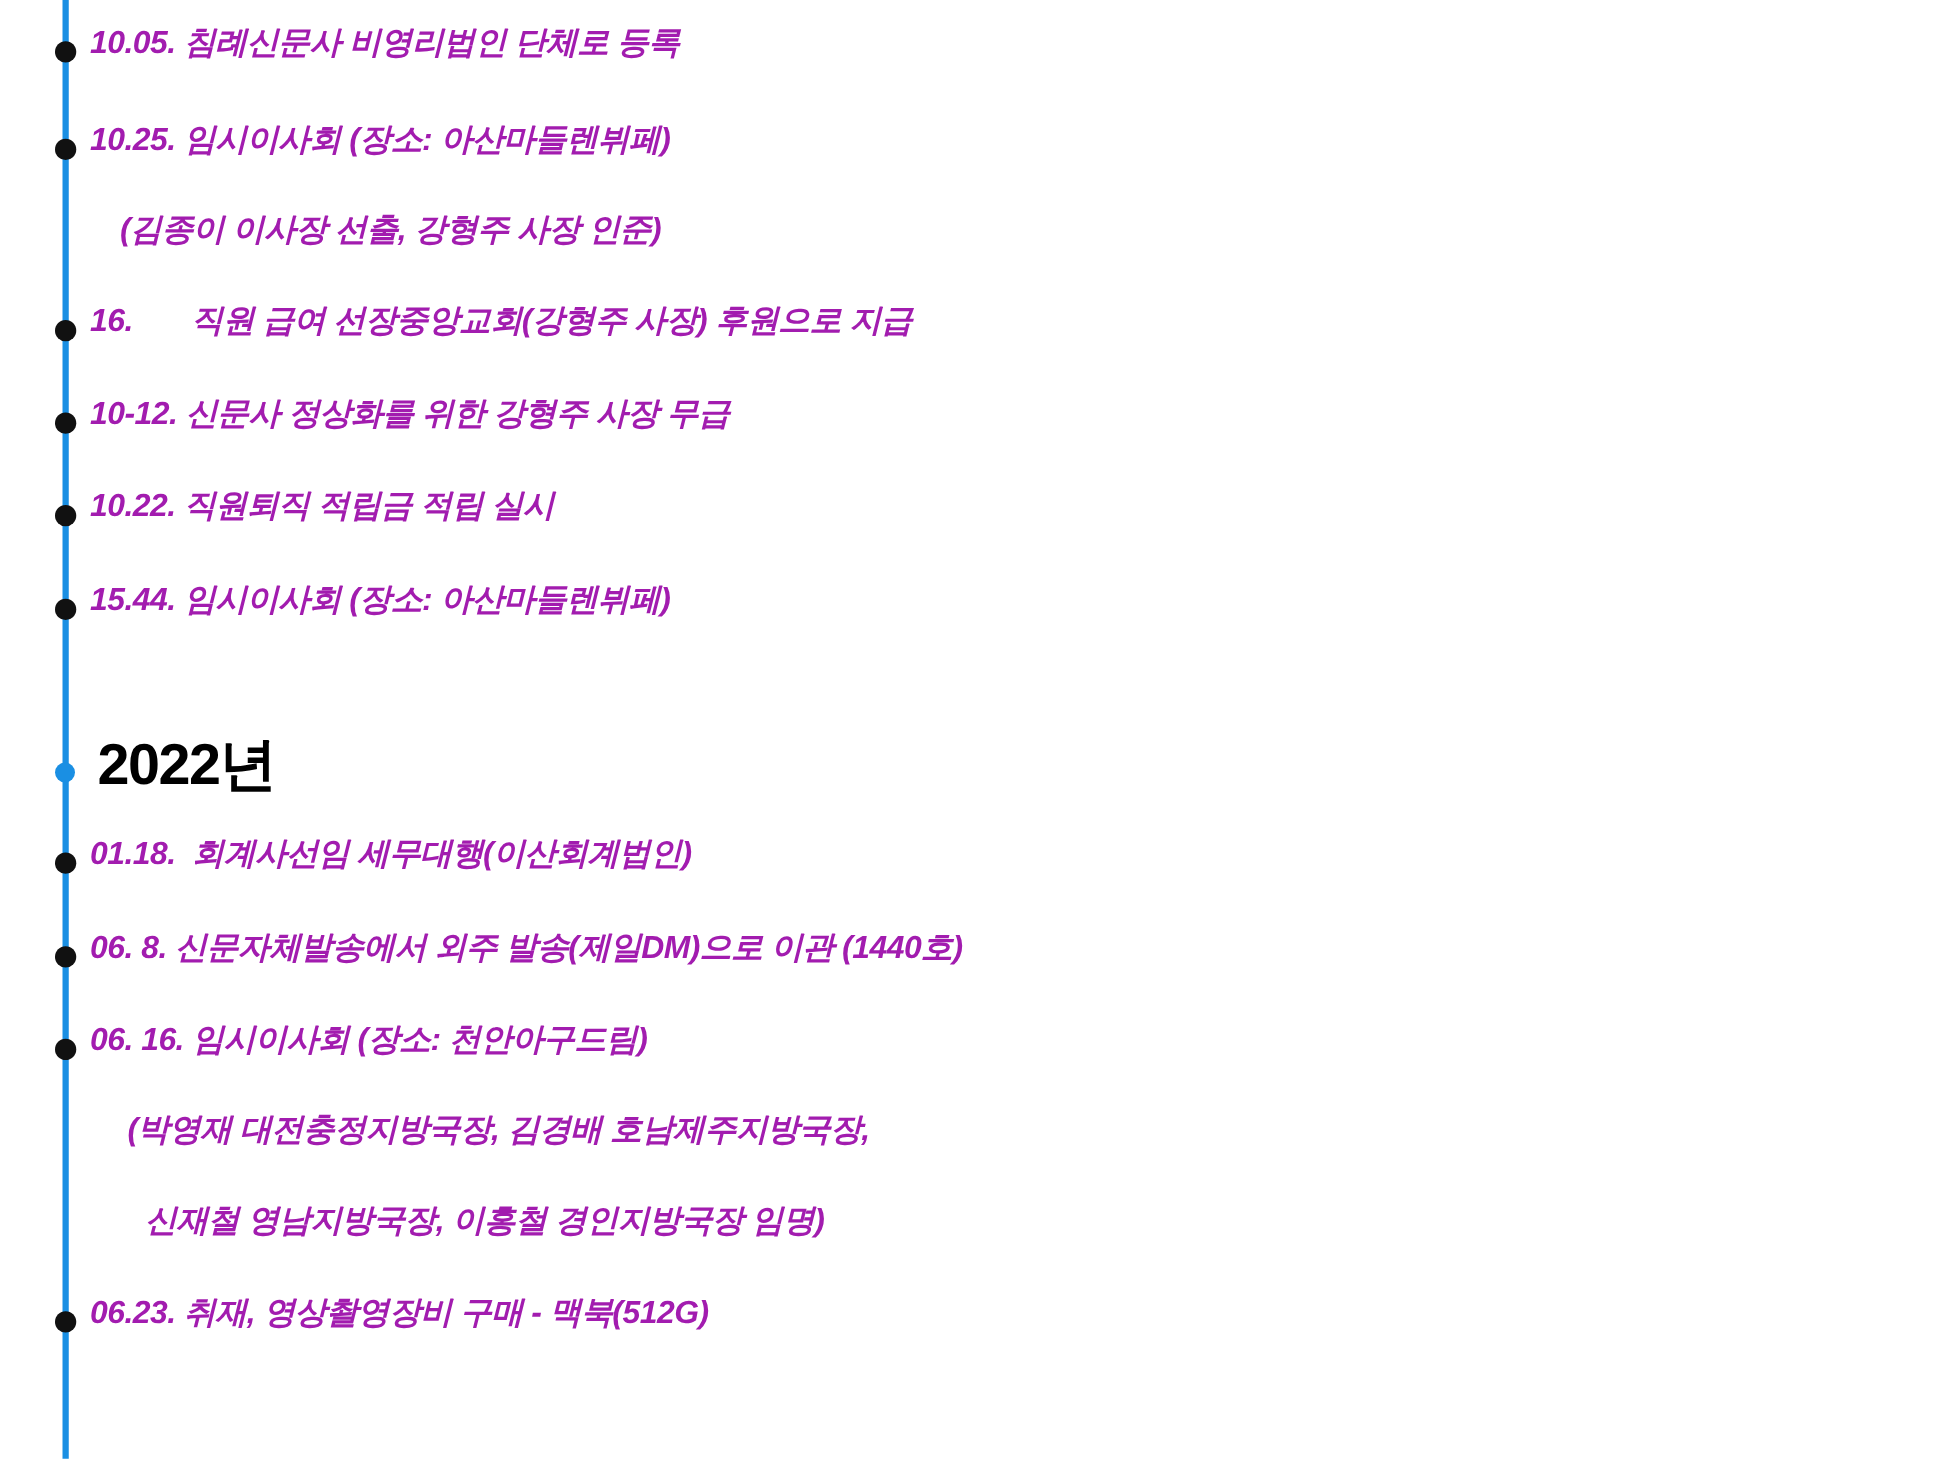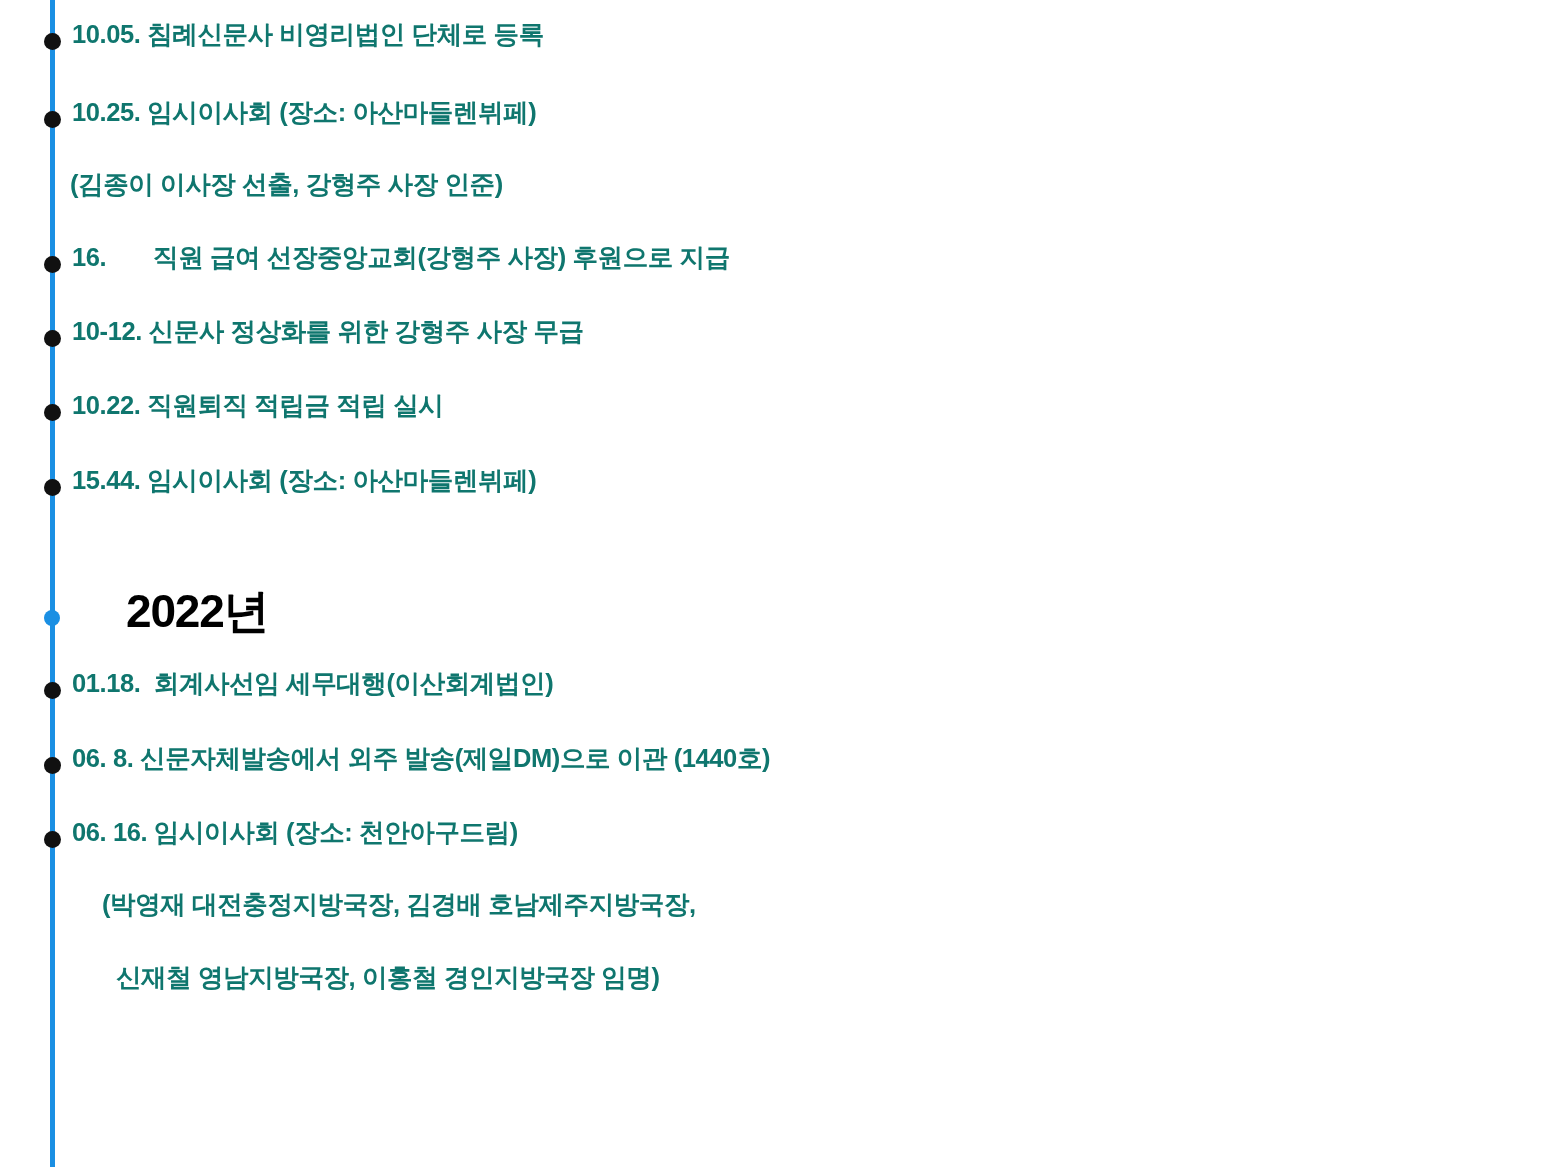--- a/index.html
+++ b/index.html
@@ -63,44 +63,44 @@
     width: 16px;
     height: 16px;
   }
 
   .entry-text {
     display: block;
     padding-left: 72px;
     font-size: 25.5px;
     font-weight: 700;
     letter-spacing: -0.4px;
-    color: #0f766e;
+    color: #a21caf;
     white-space: pre;
     line-height: 1;
+    font-style: italic;
   }
 
   .entry-text.indent-1 {
-    padding-left: 70px;
+    padding-left: 96px;
   }
   .entry-text.indent-2 {
     padding-left: 102px;
   }
   .entry-text.indent-3 {
     padding-left: 116px;
   }
 
   .year-label {
     display: block;
     padding-left: 78px;
     font-size: 46px;
     font-weight: 800;
     letter-spacing: -1.2px;
     color: #000000;
     line-height: 1;
-    margin-left: 48px;
   }
 </style>
 </head>
 <body>
 
 <div class="timeline">
   <div class="rail"></div>
 
   <div class="entries">
 
@@ -177,20 +177,23 @@
     </div>
 
     <div style="height:37px"></div>
 
     <div class="entry">
       <span class="entry-text indent-3">신재철 영남지방국장, 이홍철 경인지방국장 임명)</span>
     </div>
 
     <div style="height:37px"></div>
 
+    <div class="entry has-dot">
+      <span class="entry-text">06.23. 취재, 영상촬영장비 구매 - 맥북(512G)</span>
+    </div>
 
     <div style="height:39px"></div>
 
 
     <div style="height:39px"></div>
 
   </div>
 </div>
 
 </body></html>

